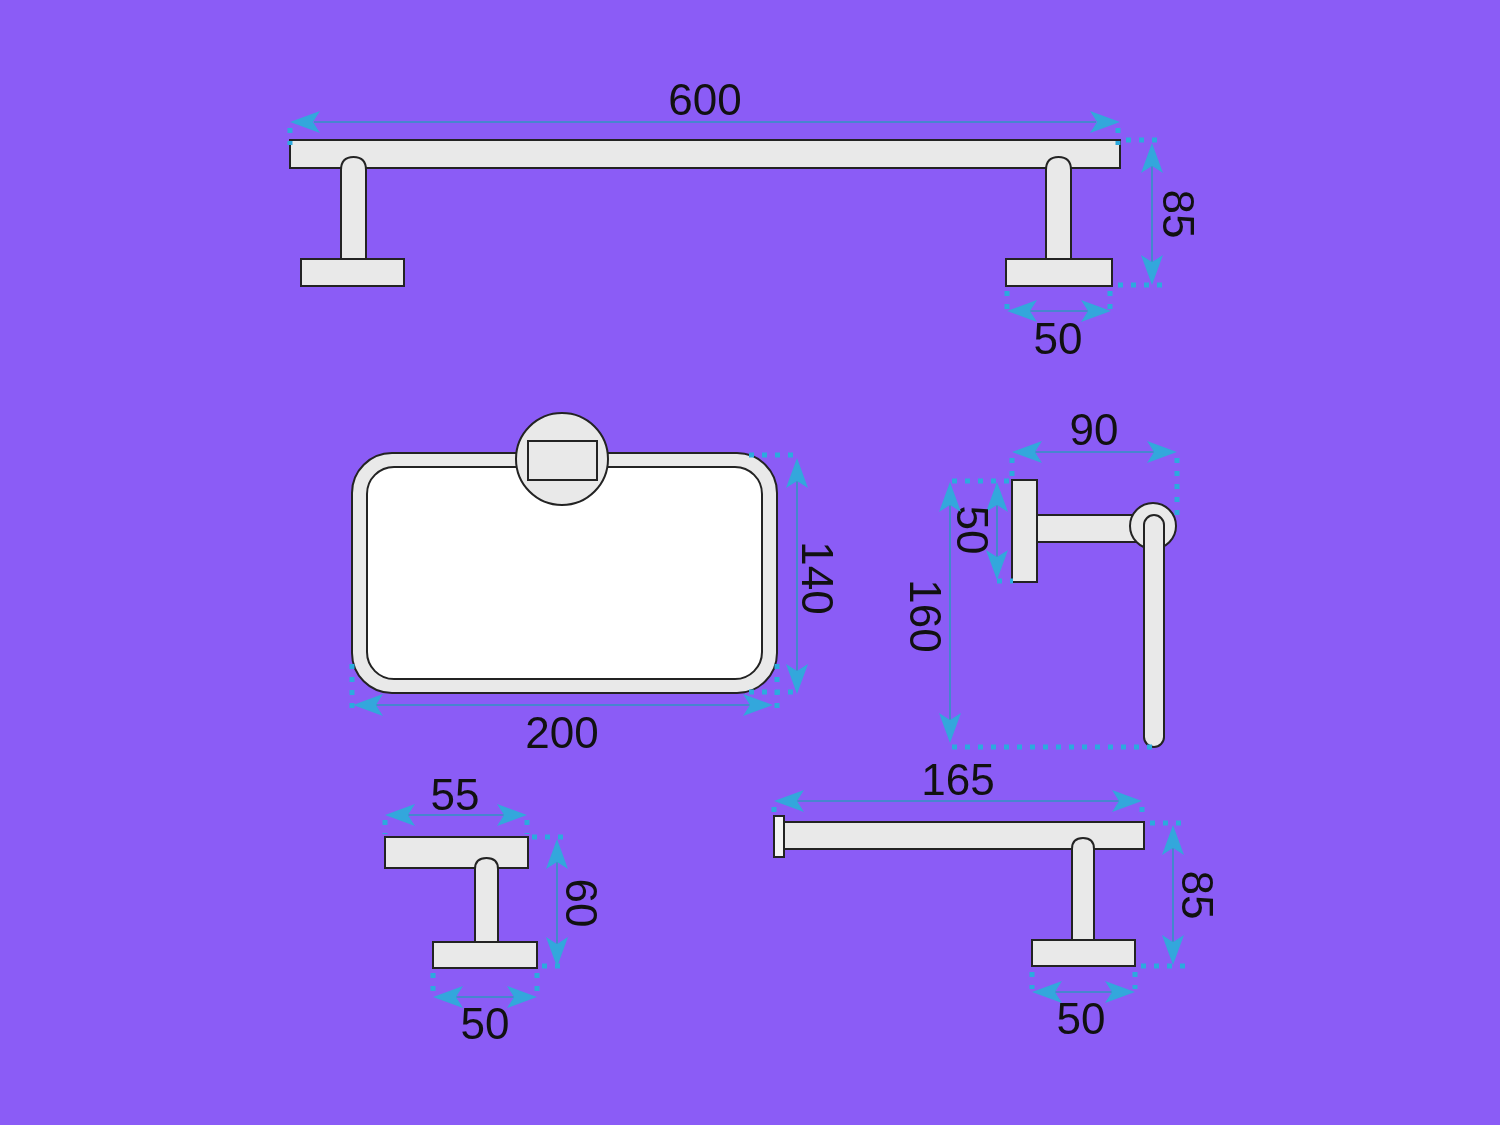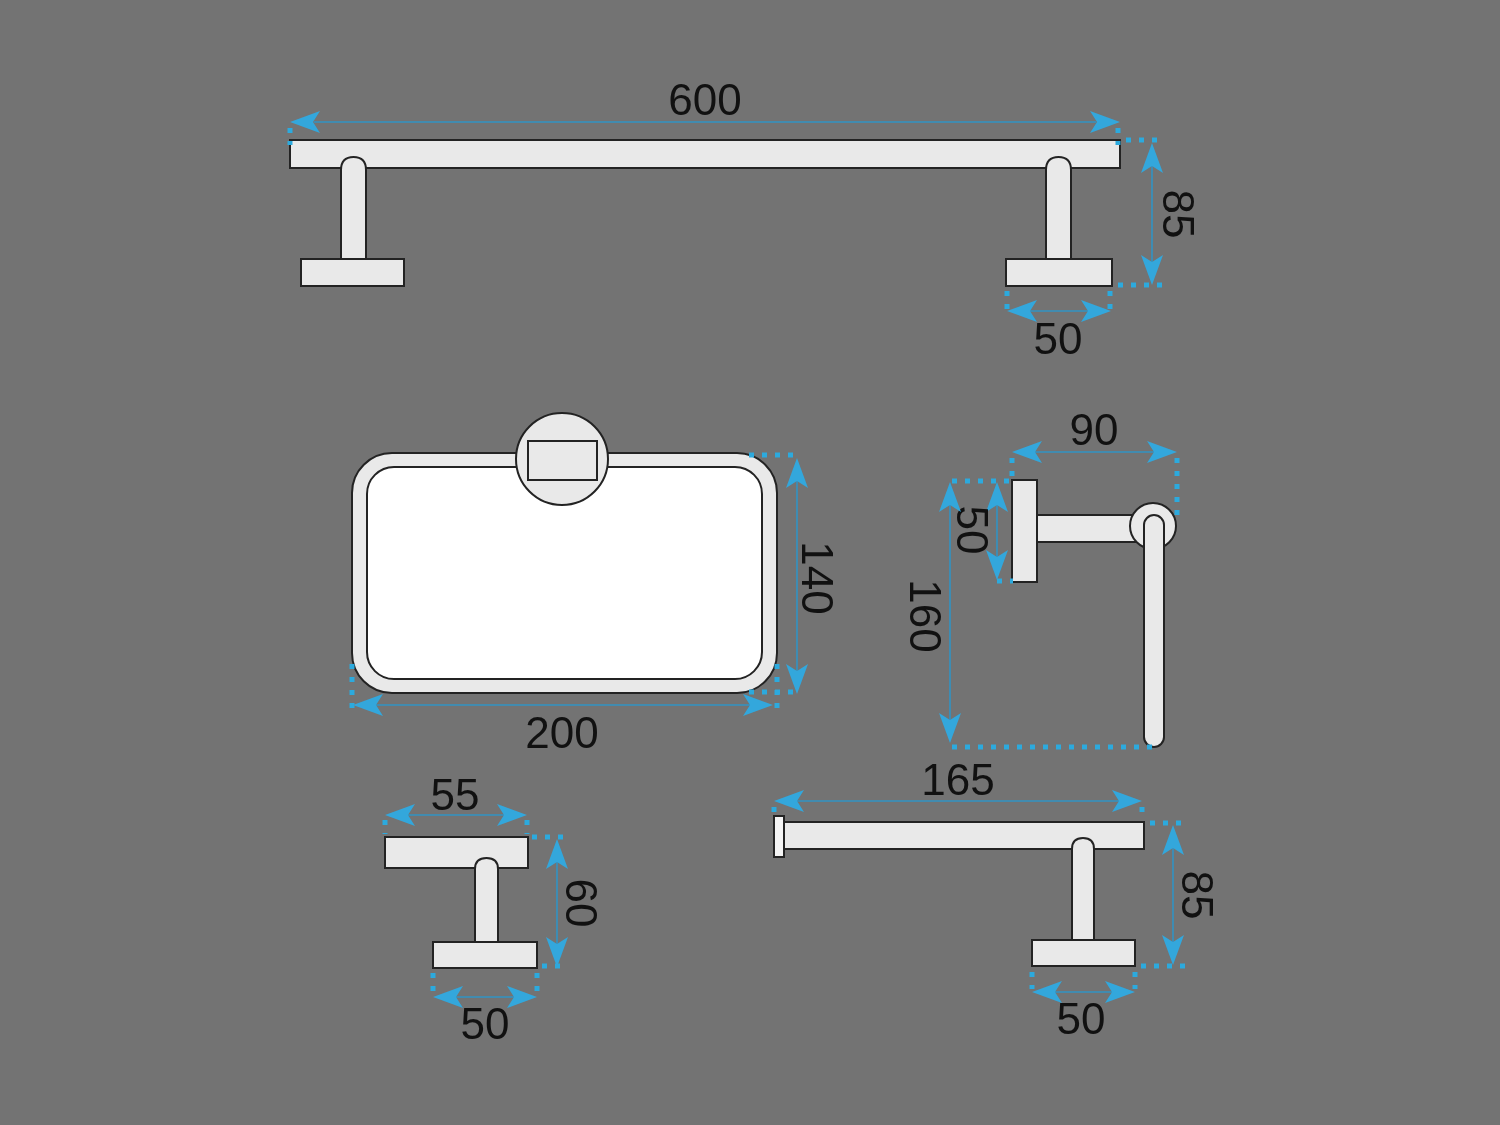--- a/index.html
+++ b/index.html
@@ -1,16 +1,16 @@
 <!DOCTYPE html>
 <html><head>
 <meta charset="utf-8">
 <style>
   html,body{margin:0;padding:0;background:#ffffff;}
-  .canvas{position:relative;width:1500px;height:1125px;background:#737373;overflow:hidden;}
+  .canvas{position:relative;width:1500px;height:1125px;background:#8b5cf6;overflow:hidden;}
   svg{display:block;}
   .shape{fill:#e9e9e9;stroke:#232323;stroke-width:2px;}
   .shape-light{fill:#f4f4f4;stroke:#232323;stroke-width:2px;}
   .shape-hole{fill:#ffffff;stroke:#232323;stroke-width:2px;}
   .dim-line{stroke:#3193c3;stroke-width:1.6px;fill:none;}
   .dim-arrow{fill:#33a7dc;stroke:none;}
   .dim-dots{stroke:#2caade;stroke-width:5px;fill:none;stroke-dasharray:5 8;stroke-linecap:butt;}
   .dim-label{font-family:"Liberation Sans","DejaVu Sans",sans-serif;font-size:44px;fill:#111111;}
 </style>
 </head>

